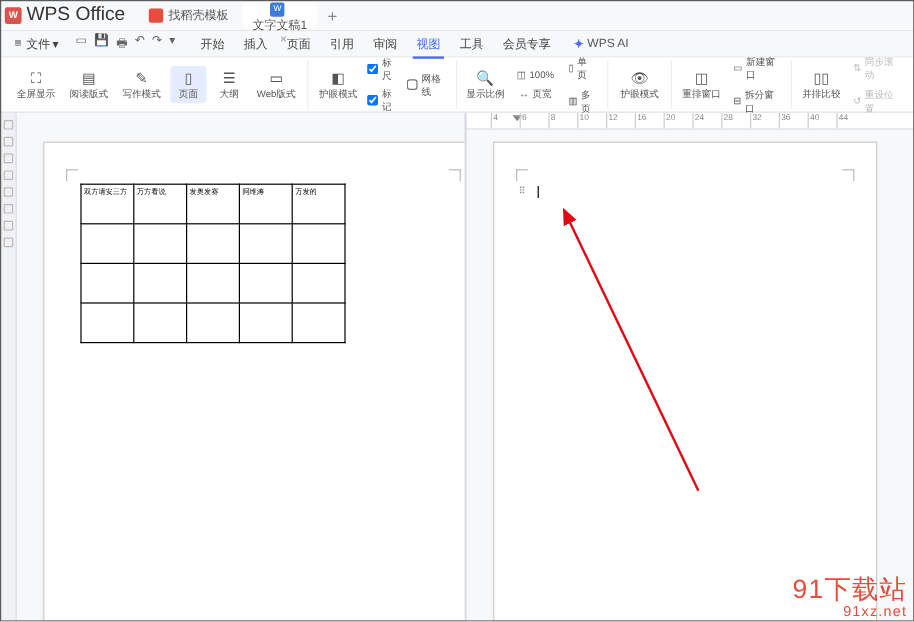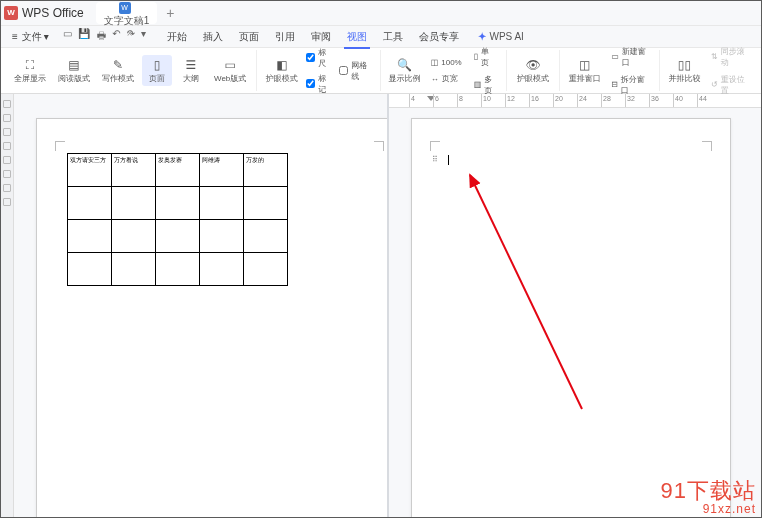--- a/index.html
+++ b/index.html
@@ -1,20 +1,20 @@
 <!DOCTYPE html>
 <html><head>
 <meta charset="utf-8">
 <style>
 * { box-sizing: border-box; margin: 0; padding: 0; }
 body { font-family: "Microsoft YaHei", Arial, sans-serif; font-size: 10px; background: #f5f6f8; width: 762px; height: 518px; overflow: hidden; position: relative; }
 
 .titlebar { height: 26px; background: #f7f8fa; display: flex; align-items: center; padding: 0 4px; border-bottom: 1px solid #e8e8e8; }
 .app-logo { width: 14px; height: 14px; background: #d9534f; border-radius: 2px; margin-right: 4px; display: flex; align-items: center; justify-content: center; color: #fff; font-size: 8px; font-weight: bold; }
-.app-name { font-size: 12px; color: #333; margin-right: 12px; }
+.app-name { font-size: 16px; color: #333; margin-right: 12px; }
 .doc-tab { display: flex; align-items: center; height: 22px; padding: 0 8px; border-radius: 4px; margin-right: 4px; font-size: 10px; color: #555; cursor: pointer; }
 .doc-tab.active { background: #fff; flex-direction: column; }
 .doc-tab .doc-icon { width: 12px; height: 12px; border-radius: 2px; margin-right: 4px; display: inline-block; }
 .doc-icon.red { background: #e74c3c; }
 .doc-icon.blue { background: #3b7dd8; color: #fff; font-size: 7px; text-align: center; line-height: 12px; }
 .tab-close { margin-left: 6px; color: #999; font-size: 10px; }
 .add-tab { width: 18px; text-align: center; color: #888; font-size: 14px; cursor: pointer; }
 
 .menubar { height: 22px; background: #f7f8fa; display: flex; align-items: center; padding: 0 6px; font-size: 10px; border-bottom: 1px solid #e8e8e8; }
 .menu-left { display: flex; align-items: center; }
@@ -29,21 +29,21 @@
 .wps-ai { margin-left: 12px; color: #555; display: flex; align-items: center; gap: 3px; }
 .wps-ai .ai-ico { color: #4a6cf7; font-weight: bold; }
 
 .ribbon { height: 46px; background: #fff; border-bottom: 1px solid #ddd; display: flex; align-items: stretch; padding: 2px 4px; font-size: 9px; color: #555; }
 .ribbon-group { display: flex; align-items: center; padding: 0 6px; border-right: 1px solid #eee; gap: 4px; }
 .ribbon-group:last-child { border-right: none; }
 .rb-btn { display: flex; flex-direction: column; align-items: center; justify-content: center; padding: 2px 4px; cursor: pointer; border-radius: 3px; min-width: 30px; }
 .rb-btn.active { background: #e6ecff; }
 .rb-ico { width: 16px; height: 16px; display: flex; align-items: center; justify-content: center; font-size: 12px; color: #555; }
 .rb-lbl { margin-top: 0; font-size: 8px; white-space: nowrap; }
-.rb-row { display: flex; flex-direction: column; gap: 2px; }
+.rb-row { display: flex; flex-direction: column; gap: 2px; align-items: center; }
 .rb-check { display: flex; align-items: center; gap: 3px; font-size: 8px; padding: 1px 2px; cursor: pointer; }
 .rb-check input { width: 9px; height: 9px; }
 .rb-btn-h { display: flex; align-items: center; gap: 3px; padding: 2px 4px; cursor: pointer; font-size: 8px; border-radius: 3px; }
 
 .workspace { position: absolute; top: 94px; bottom: 0; left: 0; right: 0; display: flex; background: #e8eaed; }
 .side-tools { width: 14px; background: #f0f1f3; border-right: 1px solid #ddd; display: flex; flex-direction: column; align-items: center; padding-top: 6px; gap: 6px; }
 .side-tools span { width: 8px; height: 8px; border: 1px solid #bbb; border-radius: 1px; }
 
 .panes { flex: 1; display: flex; position: relative; }
 .pane { flex: 1; position: relative; overflow: hidden; background: #f7f8fa; }
@@ -78,20 +78,24 @@
 .watermark .small { font-size: 12px; color: #e74c3c; margin-top: -4px; letter-spacing: 1px; }
 
 .frame-border { position: absolute; inset: 0; border: 1px solid #5a5a5a; pointer-events: none; }
 </style>
 </head>
 <body>
 
 <div class="titlebar">
   <div class="app-logo">W</div>
   <div class="app-name">WPS Office</div>
+  <div class="doc-tab">
+    <span class="doc-icon red"></span>
+    <span>找稻壳模板</span>
+  </div>
   <div class="doc-tab active">
     <span class="doc-icon blue">W</span>
     <span>文字文稿1</span>
     <span class="tab-close">×</span>
   </div>
   <div class="add-tab">+</div>
 </div>
 
 <div class="menubar">
   <div class="menu-left">

